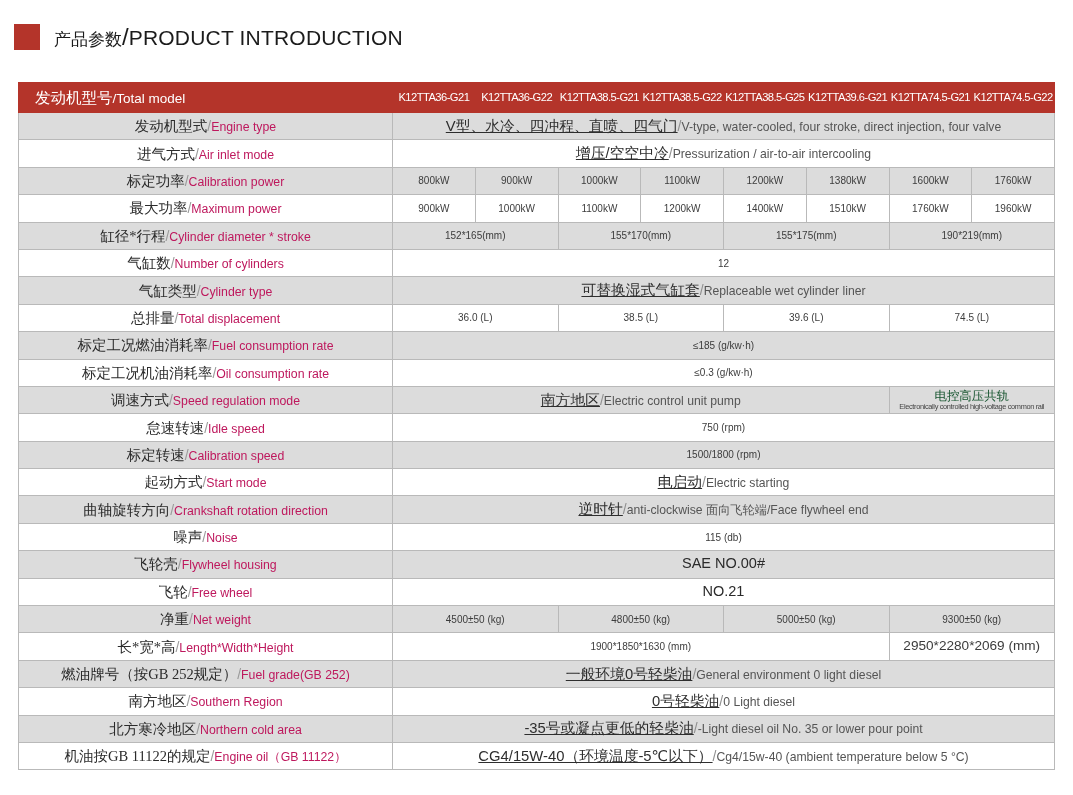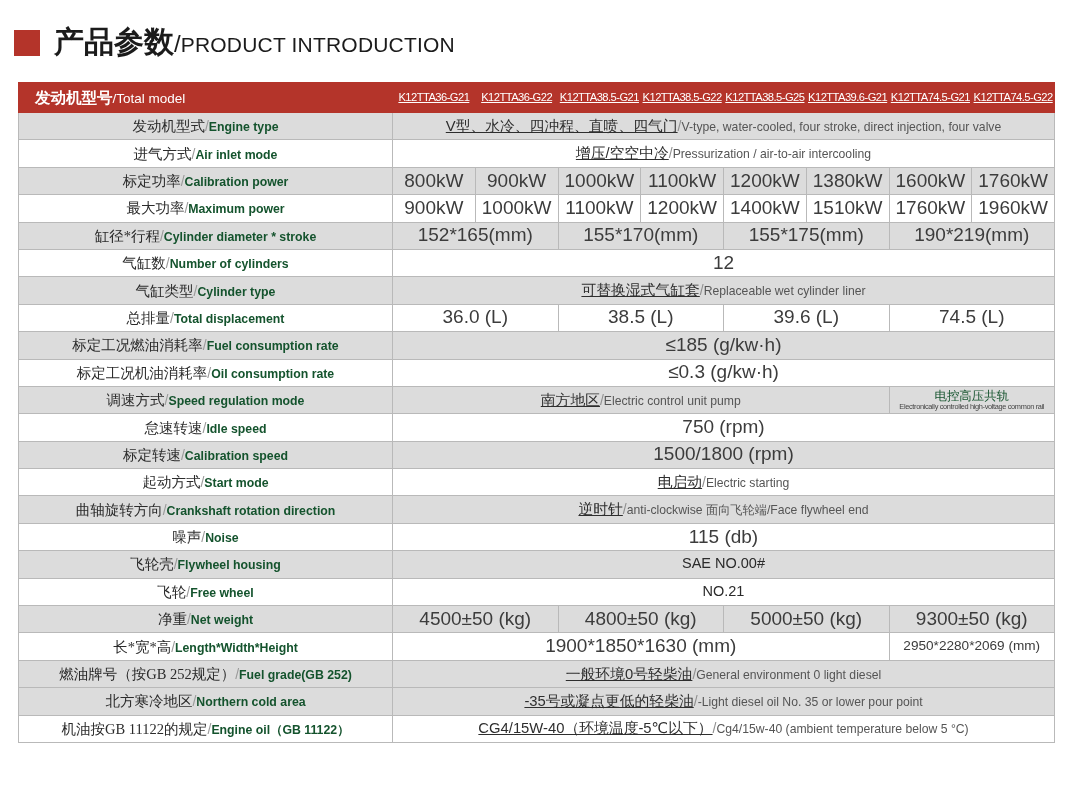--- a/index.html
+++ b/index.html
@@ -16,21 +16,21 @@
     position: absolute; left: 0; top: 22px;
     display: flex; align-items: center; gap: 14px;
     padding-left: 14px;
   }
   .title-bullet {
     width: 26px; height: 26px; background: #b4342a; flex: 0 0 auto;
   }
   .title-text {
     font-size: 25px; color: #1b1b1b; white-space: nowrap; letter-spacing: 0px;
   }
-  .title-cn { font-weight: 700; font-size: 30px; }
+  .title-cn { font-weight: 400; font-size: 17px; }
   .title-sep { font-weight: 400; font-size: 24px; }
   .title-en { font-weight: 400; font-size: 21px; letter-spacing: .2px; }
 
   
   .tbl-wrap { position: absolute; left: 18px; top: 82px; width: 1036px; }
   table.spec {
     width: 1036px;
     border-collapse: collapse;
     table-layout: fixed;
     background: #fff;
@@ -55,46 +55,45 @@
     background: #b4342a;
     color: #ffffff;
     border: 1px solid #b4342a;
     height: 30px;
   }
   tr.hdr th.lbl {
     text-align: left;
     padding-left: 16px;
     font-size: 15px;
   }
-  tr.hdr th.lbl .cn { font-weight: 700; font-size: 15.5px; }
+  tr.hdr th.lbl .cn { font-weight: 400; font-size: 15.5px; }
   tr.hdr th.lbl .en { font-weight: 400; font-size: 13.5px; }
   tr.hdr th.model {
     font-size: 11.2px;
     letter-spacing: -0.55px;
     padding: 0 1px;
-    text-decoration: underline;
   }
 
   
   td.lbl {
     text-align: left;
     padding-left: 16px;
   }
   td.lbl .cn { font-size: 14.5px; color: #2b2b2b; font-family: Liberation Serif, serif; }
   td.lbl .sl { font-size: 14px; color: #9a9a9a; }
-  td.lbl .en { font-size: 12.3px; color: #14532d; font-weight: bold; }
+  td.lbl .en { font-size: 12.3px; color: #be185d; }
 
   
   td.val { font-size: 14.5px; color: #3a3a3a; }
   td.val .cn { font-size: 14.8px; color: #2e2e2e; text-decoration: underline; }
   td.val .sl { font-size: 14px; color: #8f8f8f; }
   td.val .en { font-size: 12.2px; color: #555; }
   td.val .tiny { font-size: 7.4px; color: #444; letter-spacing:-0.35px; display:block; }
   td.val .cn-sm { font-size: 12.4px; color: #14532d; display:block; line-height:1.15; }
-  td.val.num { font-size: 19px; color: #3c3c3c; }
+  td.val.num { font-size: 10px; color: #3c3c3c; }
   td.val.small { font-size: 13.6px; }
 
   col.c-label { width: 374px; }
   col.c-m { width: 82.75px; }
 </style>
 </head>
 <body>
 
 <div class="page">
 
@@ -239,20 +238,24 @@
           </tr>
           <tr class="r even">
             <td class="lbl"><span class="cn">长*宽*高</span><span class="sl">/</span><span class="en">Length*Width*Height</span></td>
             <td class="val num" colspan="6">1900*1850*1630 (mm)</td>
             <td class="val num small" colspan="2">2950*2280*2069 (mm)</td>
           </tr>
           <tr class="r odd">
             <td class="lbl"><span class="cn">燃油牌号（按GB 252规定）</span><span class="sl">/</span><span class="en">Fuel grade(GB 252)</span></td>
             <td class="val" colspan="8"><span class="cn">一般环境0号轻柴油</span><span class="sl">/</span><span class="en">General environment 0 light diesel</span></td>
           </tr>
+          <tr class="r even">
+            <td class="lbl"><span class="cn">南方地区</span><span class="sl">/</span><span class="en">Southern Region</span></td>
+            <td class="val" colspan="8"><span class="cn">0号轻柴油</span><span class="sl">/</span><span class="en">0 Light diesel</span></td>
+          </tr>
           <tr class="r odd">
             <td class="lbl"><span class="cn">北方寒冷地区</span><span class="sl">/</span><span class="en">Northern cold area</span></td>
             <td class="val" colspan="8"><span class="cn">-35号或凝点更低的轻柴油</span><span class="sl">/</span><span class="en">-Light diesel oil No. 35 or lower pour point</span></td>
           </tr>
           <tr class="r even">
             <td class="lbl"><span class="cn">机油按GB 11122的规定</span><span class="sl">/</span><span class="en">Engine oil（GB 11122）</span></td>
             <td class="val" colspan="8"><span class="cn">CG4/15W-40（环境温度-5℃以下）</span><span class="sl">/</span><span class="en">Cg4/15w-40 (ambient temperature below 5 °C)</span></td>
           </tr>
         </tbody>
     </table>

